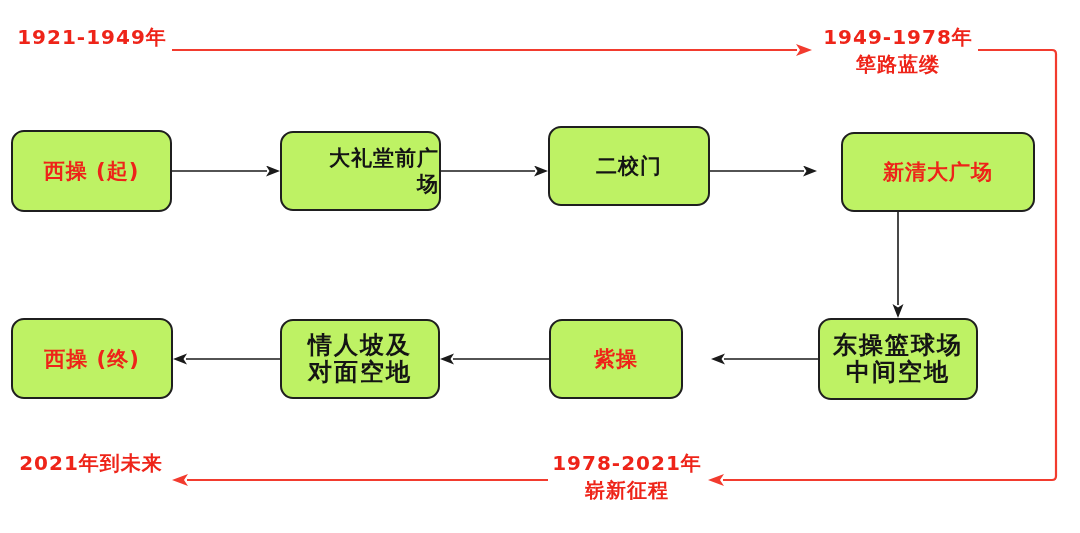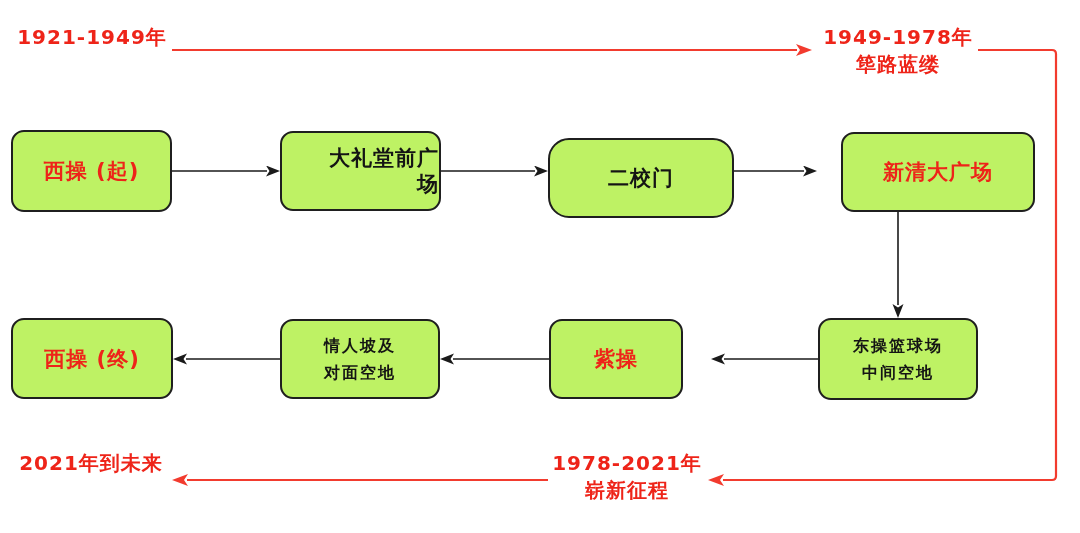--- a/index.html
+++ b/index.html
@@ -28,21 +28,21 @@
     align-items: center;
     justify-content: center;
     text-align: right;
     font-weight: bold;
     font-size: 21px;
     line-height: 26px;
     color: #141414;
     letter-spacing: 1px;
   }
   .node--red { color: #ee2419; }
-  .node--two { font-size: 16px; line-height: 27px; letter-spacing: 2px; }
+  .node--two { font-size: 24px; line-height: 27px; letter-spacing: 2px; }
   .era {
     position: absolute;
     width: 152px;
     text-align: center;
     color: #ee2419;
     font-weight: bold;
     font-size: 20px;
     line-height: 27px;
     letter-spacing: 1px;
   }
@@ -91,21 +91,21 @@
   </div>
 
   <div class="node node--red" style="left:11px; top:130px; width:161px; height:82px;">
     <div>西操 (起)</div>
   </div>
 
   <div class="node" style="left:280px; top:131px; width:161px; height:80px;padding-left:28px;">
     <div>大礼堂前广场</div>
   </div>
 
-  <div class="node" style="left:548px; top:138px; width:186px; height:80px;border-radius:21px;">
+  <div class="node" style="left:548px; top:126px; width:162px; height:80px;">
     <div>二校门</div>
   </div>
 
   <div class="node node--red" style="left:817px; top:132px; width:194px; height:80px;margin-left:24px;">
     <div>新清大广场</div>
   </div>
 
   <div class="node node--two" style="left:818px; top:318px; width:160px; height:82px;">
     <div>东操篮球场</div>
     <div>中间空地</div>

